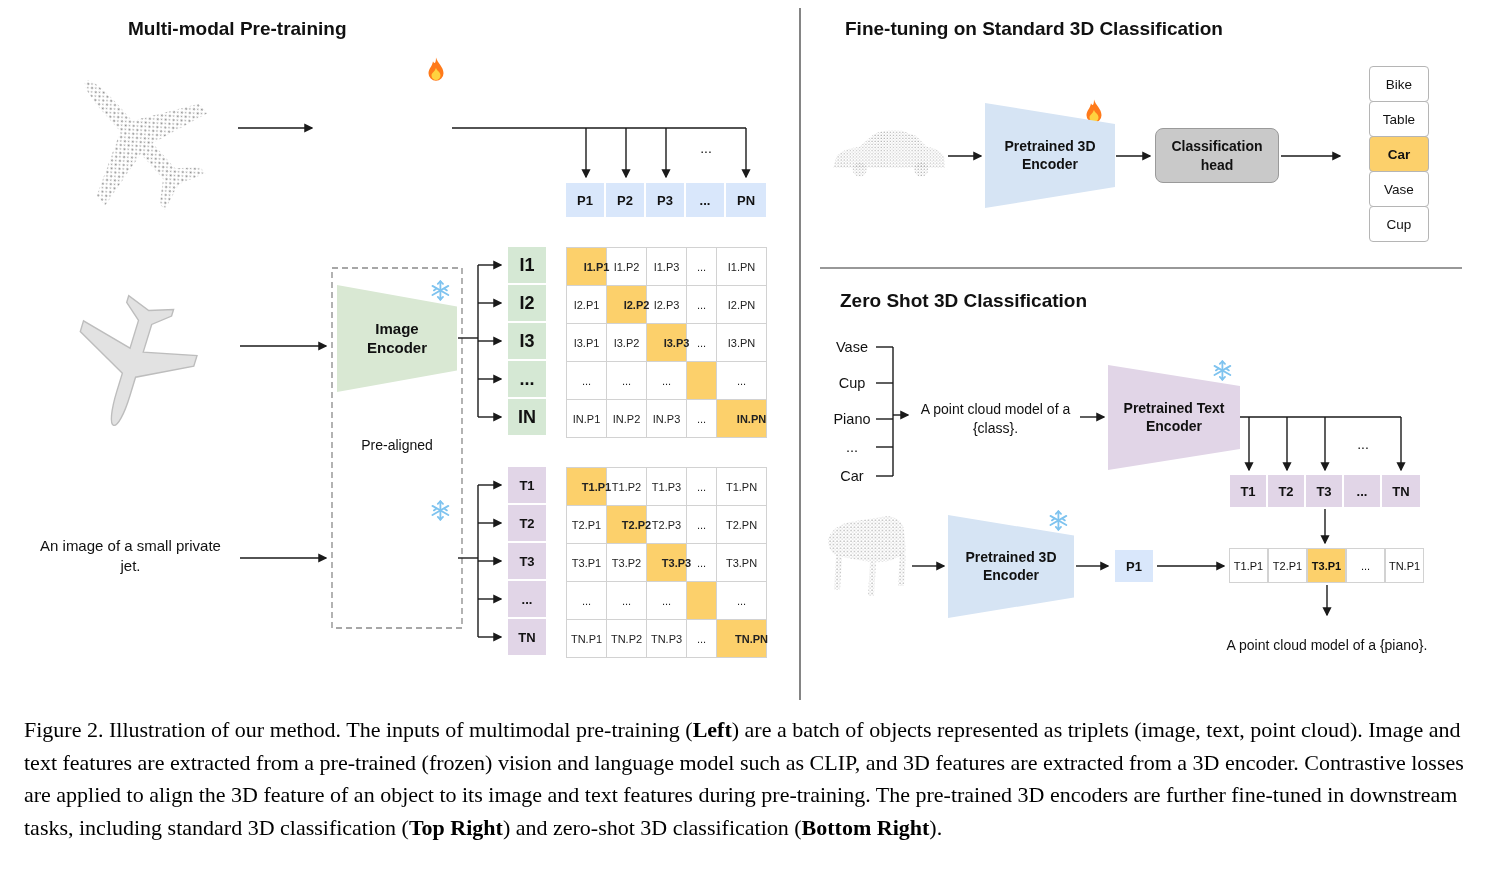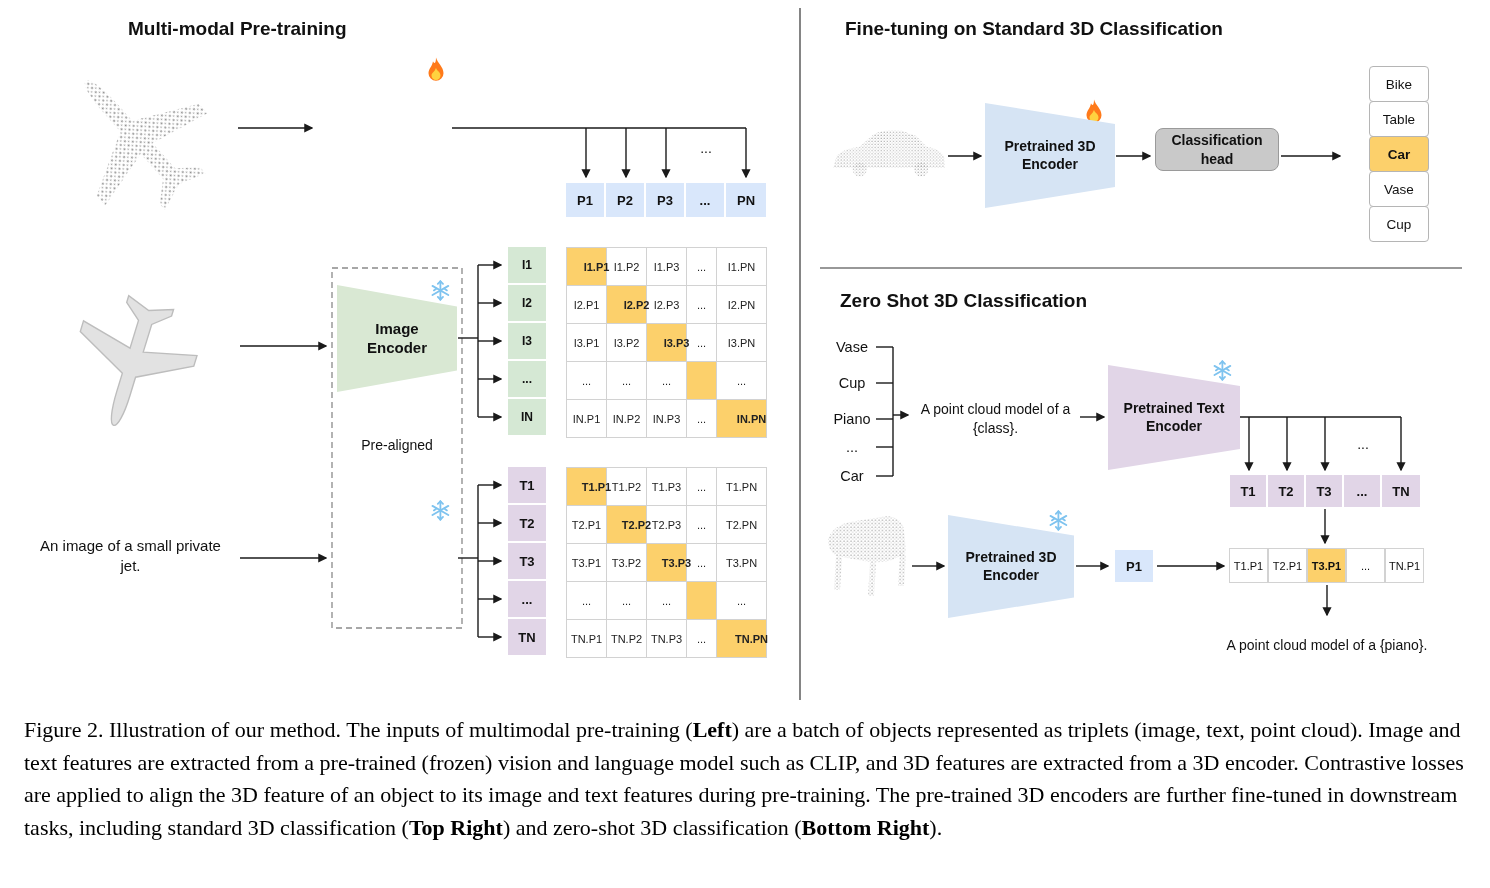--- a/index.html
+++ b/index.html
@@ -8,21 +8,21 @@
           font-family:"Liberation Sans", sans-serif; color:#111; overflow:hidden; }
   .abs { position:absolute; }
   .ttl { position:absolute; font-weight:bold; font-size:19px; }
   .trap { position:absolute; display:flex; align-items:center; justify-content:center;
           text-align:center; font-weight:bold; font-size:15px; line-height:1.25;
           clip-path:polygon(0 0, 100% 20%, 100% 80%, 0 100%); padding:0 12px; }
   .cellrow { position:absolute; display:grid; }
   .cell { display:flex; align-items:center; justify-content:center; }
   .pcell { width:40px; height:34px; background:#d9e7fb; font-weight:bold; font-size:13px; border-right:2px solid #fff; }
   .pcell:last-child { border-right:none; }
-  .gcell { width:38px; height:36px; background:#d5e8d4; font-weight:bold; font-size:12px; margin-bottom:2px; }
+  .gcell { width:38px; height:36px; background:#d5e8d4; font-weight:bold; font-size:18px; margin-bottom:2px; }
   .vcell { width:38px; height:36px; background:#e1d5e7; font-weight:bold; font-size:13px; margin-bottom:2px; }
   .matrix { position:absolute; display:grid; grid-template-columns:40px 40px 40px 30px 50px;
             grid-auto-rows:38px; border-top:1px solid #d2d2d2; border-left:1px solid #d2d2d2; background:#fff; }
   .mcell { border-right:1px solid #d2d2d2; border-bottom:1px solid #d2d2d2; display:flex;
            align-items:center; justify-content:center; font-size:11px; color:#222; }
   .mcell.hl { background:#fcd06b; font-weight:bold;padding-left:20px; }
   .clist { position:absolute;padding-left:21px; }
   .ccell { width:60px; height:36px; border:1px solid #b5b5b5; border-radius:4px; margin-top:-1px;
            background:#fff; display:flex; align-items:center; justify-content:center; font-size:13.5px; }
   .ccell.hl { background:#fcd06b; font-weight:bold; }
@@ -244,21 +244,21 @@
     <div class="mcell">TN.P1</div>
     <div class="mcell">TN.P2</div>
     <div class="mcell">TN.P3</div>
     <div class="mcell">...</div>
     <div class="mcell hl">TN.PN</div>
   </div>
 
   <div class="trap" style="left:985px;top:103px;width:130px;height:105px;background:#d6e4f4;font-size:14px">
     <span>Pretrained 3D Encoder</span>
   </div>
-  <div class="headbox" style="left:1155px;top:128px;width:124px;height:43px">
+  <div class="headbox" style="left:1155px;top:128px;width:124px;height:55px">
     <span>Classification head</span>
   </div>
   <div class="clist" style="left:1348px;top:67px">
     <div class="ccell">Bike</div>
     <div class="ccell">Table</div>
     <div class="ccell hl">Car</div>
     <div class="ccell">Vase</div>
     <div class="ccell">Cup</div>
   </div>
 

